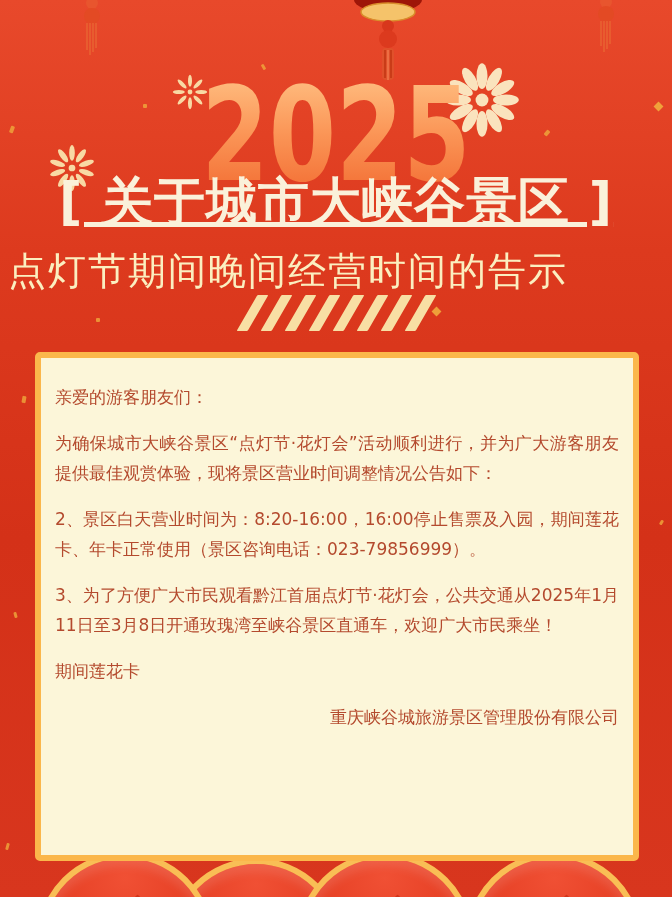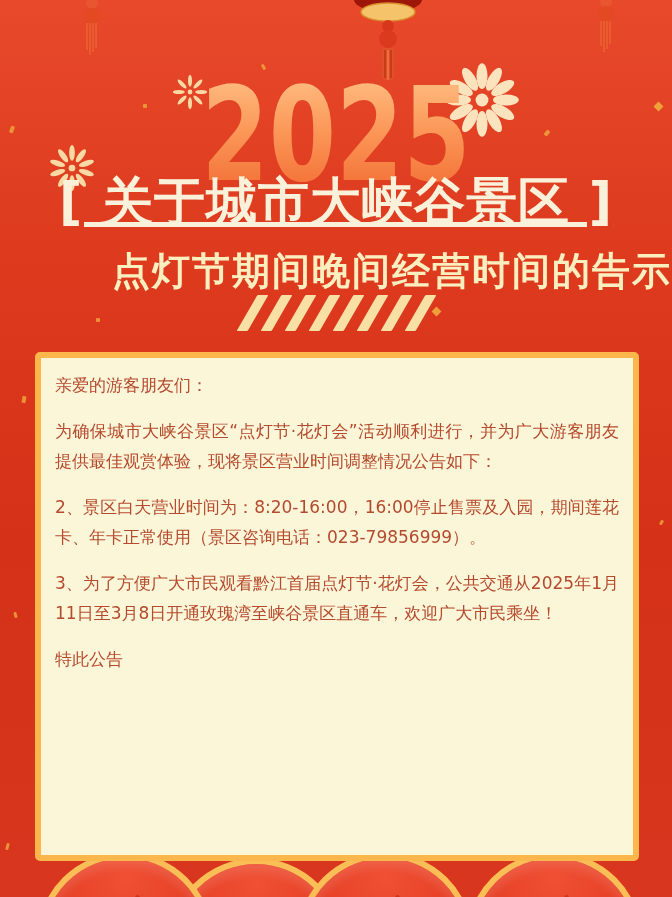--- a/index.html
+++ b/index.html
@@ -27,33 +27,33 @@
     background:linear-gradient(180deg,#FFC184 0%,#FB9657 48%,#F26A30 100%);
     -webkit-background-clip:text;background-clip:text;color:transparent;
     transform:scale(.82,1.1);transform-origin:50% 30%;
   }
   
   .title{
     position:absolute;top:168px;left:0;right:0;text-align:center;z-index:2;
     font-size:51px;font-weight:800;color:#FAF1DA;letter-spacing:1px;white-space:nowrap;text-decoration:underline;
   }
   .subtitle{
-    position:absolute;top:246px;left:16px;right:0;text-align:right;z-index:2;
-    font-size:38px;font-weight:700;color:#FBEFC0;letter-spacing:2px;white-space:nowrap;
+    position:absolute;top:246px;left:8px;right:0;text-align:left;z-index:2;
+    font-size:38px;font-weight:400;color:#FBEFC0;letter-spacing:2px;white-space:nowrap;
   }
   .slashes{
     position:absolute;top:294px;left:0;right:0;height:38px;z-index:2;
     display:flex;justify-content:center;align-items:center;gap:13px;
   }
   .slashes i{display:block;width:11px;height:36px;background:#F8DFA4;transform:skewX(-30deg);border-radius:1px;}
   
   .card{
     position:absolute;left:35px;top:352px;width:604px;height:509px;z-index:3;
     box-sizing:border-box;border:6px solid #FBB74B;border-radius:5px;
-    background:#FCF6D9;padding:12px 14px 6px 14px;overflow:hidden;
+    background:#FCF6D9;padding:24px 14px 6px 14px;overflow:hidden;
   }
   .card p{margin:0 0 16px 0;font-size:17px;line-height:30px;color:#B44A2E;text-align:justify;}
   .card p.bold-item{color:#C32118;font-weight:bold;}
   .hl{background:#B30505;color:#FCF3D2;font-weight:bold;padding:1px 5px;box-decoration-break:clone;-webkit-box-decoration-break:clone;}
   .closing{margin-top:4px;}
   .sign{margin-top:14px;text-align:right;font-size:17px;line-height:31px;color:#B44A2E;}
   .scallop{
     position:absolute;width:176px;height:176px;border-radius:50%;
     box-sizing:border-box;border:6px solid #F9BE55;
     background:radial-gradient(circle at 50% 12%,#F05034 0%,#E33B20 55%,#DA3016 100%);
@@ -196,22 +196,23 @@
     <i></i>
     <i></i>
     <i></i>
   </div>
 
 <div class="card">
   <p>亲爱的游客朋友们：</p>
   <p>为确保城市大峡谷景区“点灯节·花灯会”活动顺利进行，并为广大游客朋友提供最佳观赏体验，现将景区营业时间调整情况公告如下：</p>
   <p>2、景区白天营业时间为：8:20-16:00，16:00停止售票及入园，期间莲花卡、年卡正常使用（景区咨询电话：023-79856999）。</p>
   <p>3、为了方便广大市民观看黔江首届点灯节·花灯会，公共交通从2025年1月11日至3月8日开通玫瑰湾至峡谷景区直通车，欢迎广大市民乘坐！</p>
-  <p class="closing">特此公告</p>
+  <p class="closing">期间莲花卡</p>
   <div class="sign">
+    <div>重庆峡谷城旅游景区管理股份有限公司</div>
   </div>
 </div>
 
 <div class="scallops-layer">
   <div class="scallop s-b1">
       <i class="a1"></i>
       <i class="a2"></i>
     </div>
   <div class="scallop s-f1">
       <i class="a1"></i>

